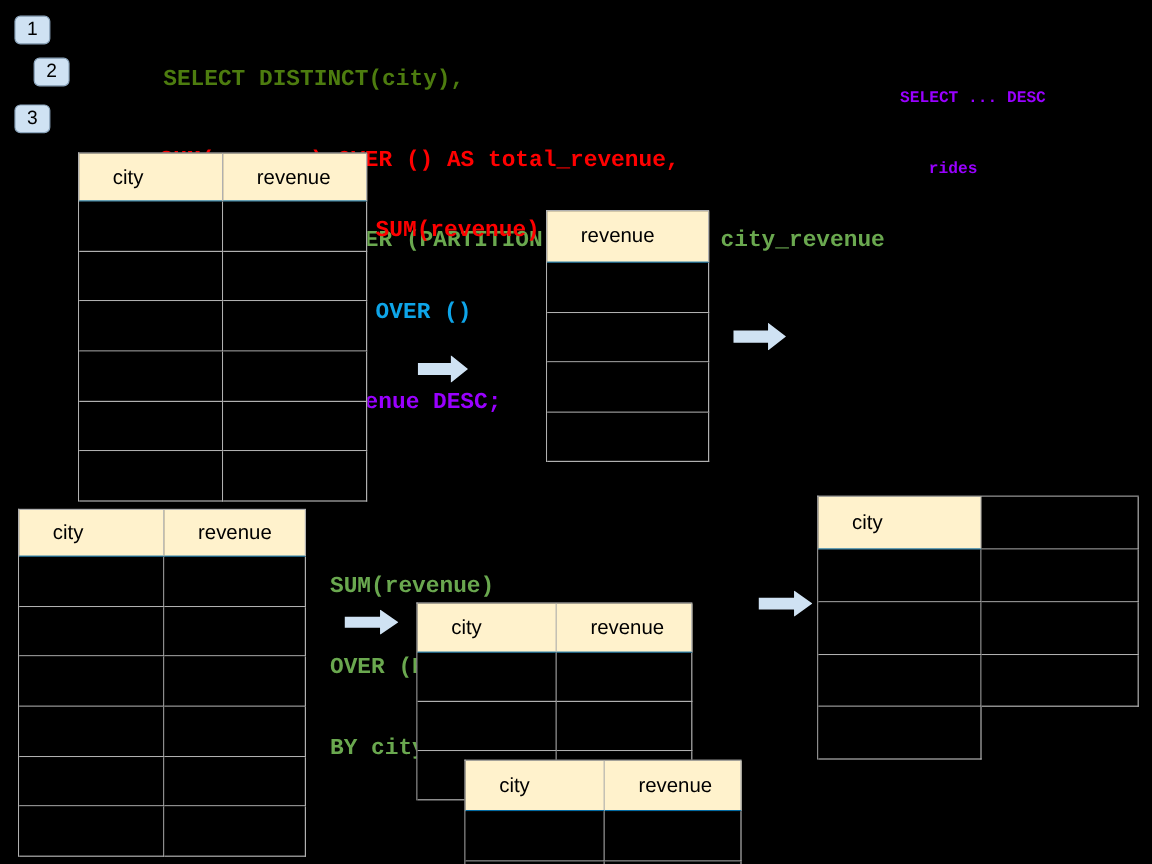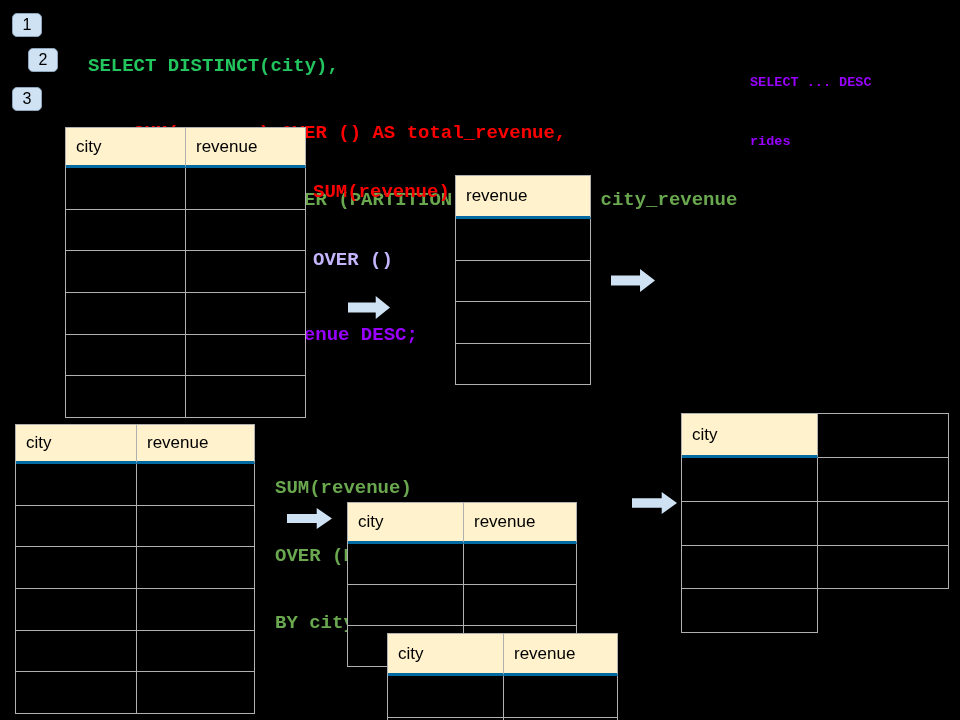--- a/index.html
+++ b/index.html
@@ -38,22 +38,22 @@
     clip-path:polygon(0 28%,66% 28%,66% 0,100% 50%,66% 100%,66% 72%,0 72%);
   }
   
   .tbl{
     position:absolute;display:grid;
     border-top:1px solid #b0b0b0;border-left:1px solid #b0b0b0;
     background:#000;
   }
   .th{
     background:#fff2cc;color:#000;font-size:17px;
-    border-right:1px solid #b0b0b0;border-bottom:3px solid #0369a1;
-    display:flex;align-items:center;padding-left:10px;
+    border-right:1px solid #b0b0b0;border-bottom:1px solid #0369a1;
+    display:flex;align-items:center;padding-left:28px;
     box-sizing:border-box;
   }
   .td{
     background:#000;
     border-right:1px solid #b0b0b0;border-bottom:1px solid #b0b0b0;
     box-sizing:border-box;
   }
 </style>
 </head>
 <body>
@@ -62,35 +62,35 @@
   <span>1</span>
 </div>
 <div class="badge" style="left:28px;top:48px;background:#cfe2f3">
   <span>2</span>
 </div>
 <div class="badge" style="left:12px;top:87px;background:#cfe2f3">
   <span>3</span>
 </div>
 
 <div id="code" class="mono">
-  <span class="code-line ind-0" style="color: #22c55e;">SELECT DISTINCT(city),</span>
+  <span class="code-line ind-0" style="color: #4d7c0f; margin-left: 48px;">SELECT DISTINCT(city),</span>
   <span class="code-line ind-4" style="color: rgb(255, 0, 0);">SUM(revenue) OVER () AS total_revenue,</span>
   <span class="code-line ind-4" style="color: rgb(106, 168, 79);">SUM(revenue) OVER (PARTITION BY city) as city_revenue</span>
   <span class="code-line ind-2" style="color: rgb(153, 0, 255);">FROM rides</span>
   <span class="code-line ind-2" style="color: rgb(153, 0, 255);">ORDER by city_revenue DESC;</span>
 </div>
 
 <div id="side-note" class="mono">
   <span class="code-line" style="color: rgb(153, 0, 255);">SELECT ... DESC</span>
-  <span class="code-line" style="color: rgb(153, 0, 255);">rides</span>
+  <span class="code-line" style="color: rgb(153, 0, 255); margin-left: 24px;">rides</span>
 </div>
 
 <div id="anno-total" class="anno mono">
   <span class="code-line" style="color: rgb(255, 0, 0);">SUM(revenue)</span>
-  <span class="code-line" style="color: #c4b5fd;">OVER ()</span>
+  <span class="code-line" style="color: #0ea5e9;">OVER ()</span>
 </div>
 
 <div id="anno-partition" class="anno mono">
   <span class="code-line" style="color: rgb(106, 168, 79);">SUM(revenue)</span>
   <span class="code-line" style="color: rgb(106, 168, 79);">OVER (PARTITION</span>
   <span class="code-line" style="color: rgb(106, 168, 79);">BY city)</span>
 </div>
 
 <div class="tbl" style="left:65px;top:127px;grid-template-columns:120px 120px;grid-template-rows:40px;grid-auto-rows:41.7px">
   <div class="th">city</div>

